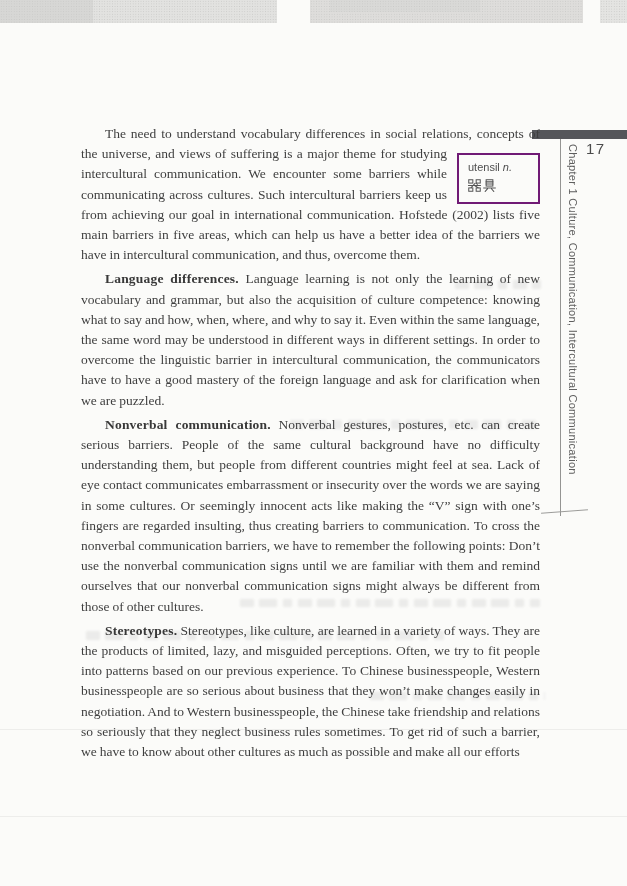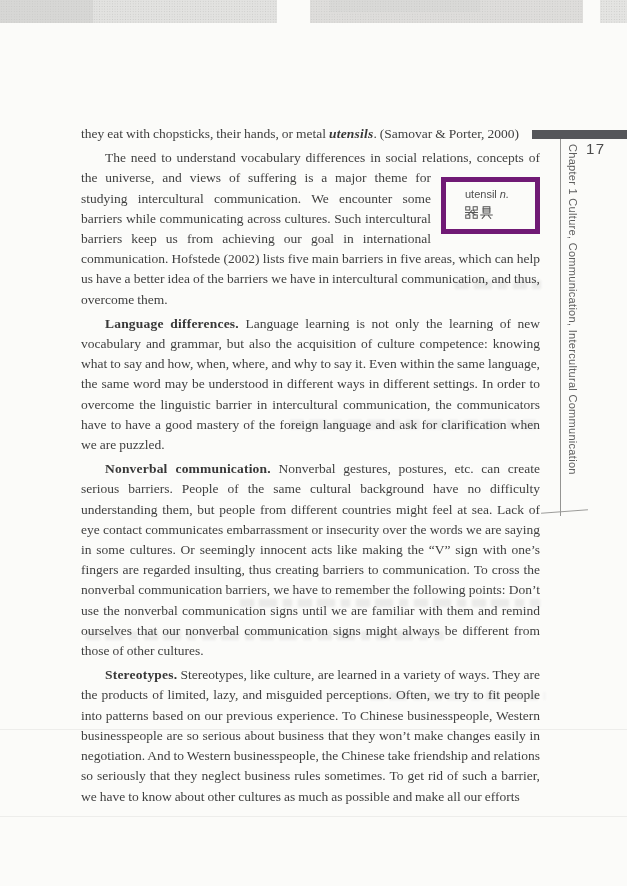--- a/index.html
+++ b/index.html
@@ -50,22 +50,22 @@
   .para + .para{margin-top:4px;}
   .indent{text-indent:24px;}
   .para b{color:#383838;letter-spacing:0.2px;}
   .bi{font-style:italic;}
 
   
   .vocab-float{
     float:right;display:block;
     width:66px;height:38px;
     margin:9px 0 0 10px;
-    padding:5px 4px 4px 19px;
-    border:5px solid #701a75;
+    padding:5px 4px 4px 9px;
+    border:2px solid #701a75;
     text-indent:0;text-align:left;
     font-family:"Liberation Sans",sans-serif;
     font-size:11px;line-height:14px;color:#4f4f4f;word-spacing:0;
   }
   .vb-term-line{display:block;white-space:nowrap;}
   .vb-cn{display:block;margin-top:3px;}
   .vb-cn svg{vertical-align:middle;margin-right:2px;}
   .cn-stroke{stroke:#565656;stroke-width:1.1;fill:none;stroke-linecap:square;}
 
   
@@ -98,21 +98,20 @@
   <div class="side-title">Chapter 1 Culture, Communication, Intercultural Communication</div>
 
   <div class="ghost" style="left:455px;top:280px;width:86px;"></div>
   <div class="ghost" style="left:290px;top:420px;width:250px;"></div>
   <div class="ghost" style="left:240px;top:599px;width:300px;height:8px;"></div>
   <div class="ghost" style="left:86px;top:631px;width:358px;"></div>
   <div class="ghost" style="left:370px;top:692px;width:175px;height:8px;"></div>
 
   <div class="body-text">
 
-    <p class="para"><span>they eat with chopsticks, their hands, or metal </span><b class="bi">utensils</b><span>. (Samovar &amp; Porter, 2000)</span></p>
 
     <p class="para indent"><span>The need to understand vocabulary differences in social relations, concepts of</span><span class="vocab-float">
           <span class="vb-term-line"><span>utensil</span> <i>n.</i></span>
           <span class="vb-cn" aria-label="器具"><svg width="13" height="13" viewBox="0 0 14 14">
               <g class="cn-stroke">
                 <rect x="0.8" y="0.8" width="4.4" height="3.6"></rect>
                 <rect x="8.8" y="0.8" width="4.4" height="3.6"></rect>
                 <rect x="0.8" y="9.6" width="4.4" height="3.6"></rect>
                 <rect x="8.8" y="9.6" width="4.4" height="3.6"></rect>
                 <path d="M0.6 7 H13.4 M7.4 4.8 L3.4 9.2 M7.2 7 L10.8 9.4 M8.8 4.6 L10 5.6"></path>

